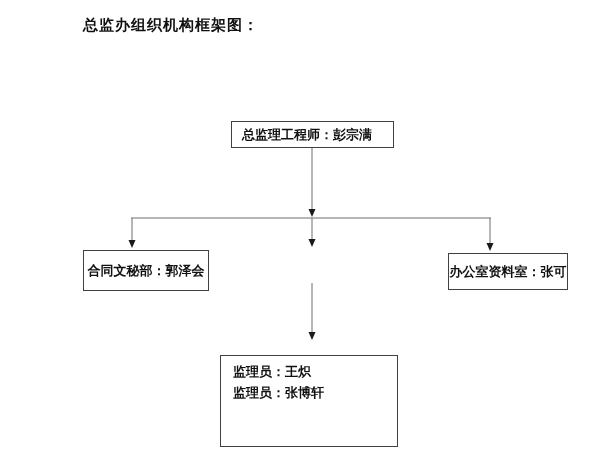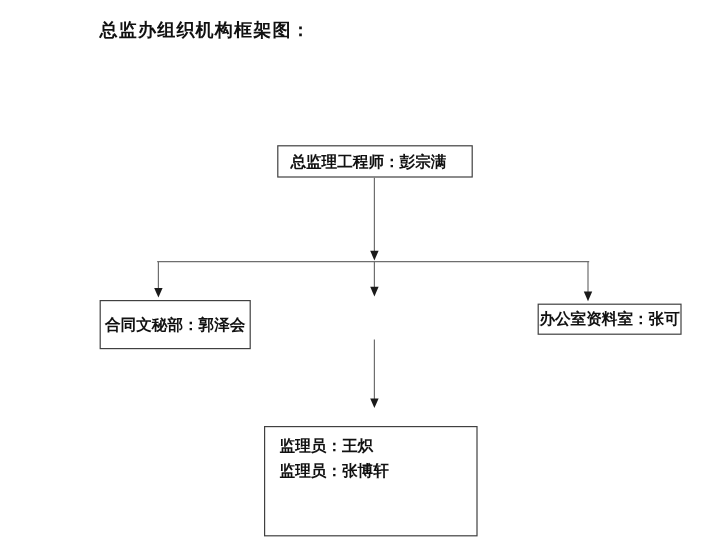--- a/index.html
+++ b/index.html
@@ -53,21 +53,21 @@
     align-items: center;
     white-space: nowrap;
   }
   .box.centered {
     justify-content: center;
     margin-left: 20px;
   }
   #top-box    { left: 231px; top: 121px; width: 163px; height: 27px; padding-left: 10px; }
   #left-box   { left: 63px;  top: 250px; width: 126px; height: 41px; }
   #middle-box { left: 268px; top: 248px; width: 85px;  height: 35px; }
-  #right-box  { left: 428px; top: 253px; width: 120px; height: 26px; }
+  #right-box  { left: 428px; top: 253px; width: 120px; height: 37px; }
   #bottom-box {
     left: 220px; top: 343px; width: 178px; height: 92px;
     display: block;
     padding: 5px 0 0 12px;
     margin-top: 12px;
   }
   .member {
     line-height: 21px;
     font-size: 13px;
     color: #111111;

